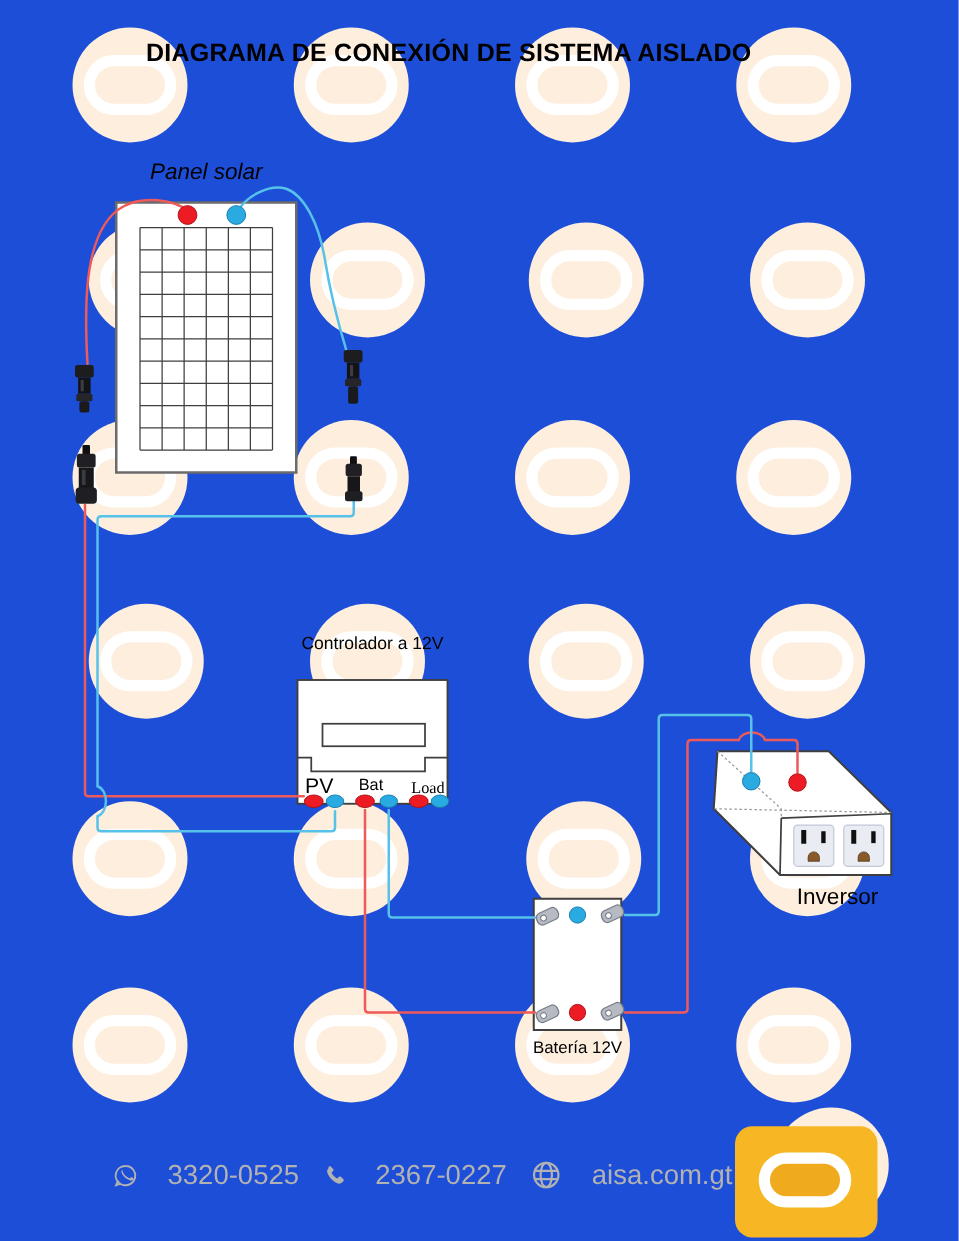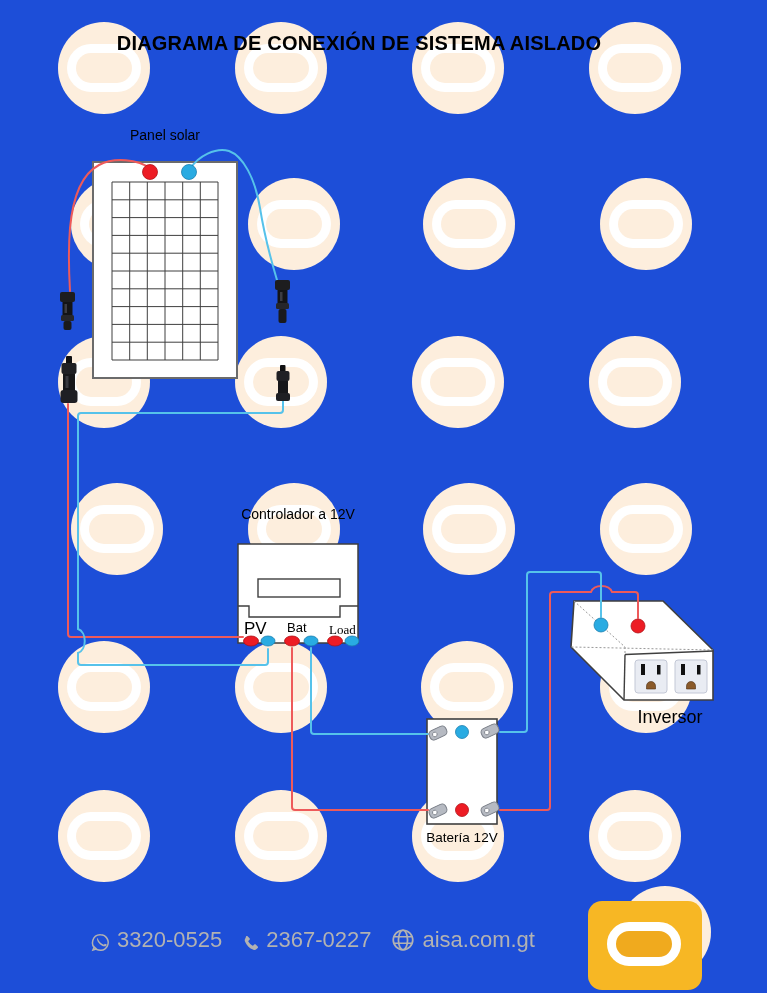--- a/index.html
+++ b/index.html
@@ -1,30 +1,30 @@
 <!DOCTYPE html>
 <html><head>
 <meta charset="utf-8">
 <style>
   html,body{margin:0;padding:0;background:#fff;}
   #page{position:relative;width:767px;height:993px;background:#1d4ed8;overflow:hidden;
         font-family:"Liberation Sans",sans-serif;}
   #diagram-svg{position:absolute;left:0;top:0;z-index:1;}
   .lbl{position:absolute;z-index:2;color:#000;}
   #title{left:0;top:32px;width:718px;text-align:center;font-size:20px;font-weight:bold;letter-spacing:.2px;}
-  #panel-label{left:93px;top:127px;width:144px;text-align:center;font-size:14px;}
+  #panel-label{left:93px;top:127px;width:144px;text-align:center;font-size:18px;font-style:italic;}
   #controller-label{left:228px;top:506px;width:140px;text-align:center;font-size:14px;}
   #pv-label{left:244px;top:619px;font-size:17px;}
   #bat-label{left:287px;top:620px;font-size:13px;}
   #load-label{left:329px;top:622px;font-size:13px;font-family:Liberation Serif, serif;}
   #battery-label{left:417px;top:830px;width:90px;text-align:center;font-size:13.5px;}
   #inverter-label{left:620px;top:707px;width:100px;text-align:center;font-size:18px;}
   #footer{position:absolute;left:90px;top:927px;z-index:2;display:flex;align-items:center;gap:19px;
           color:#b2b2b2;font-size:22px;}
-  .contact{display:flex;align-items:flex-end;gap:6px;}
+  .contact{display:flex;align-items:center;gap:23px;}
   .contact svg{display:block;}
   #brand-logo{position:absolute;left:588px;top:901px;width:114px;height:89px;z-index:3;
               background:#f7b724;border-radius:14px;}
   #brand-logo .ring{position:absolute;left:19px;top:21px;width:56px;height:26px;
               background:#f0aa1e;border:9px solid #fff;border-radius:999px;}
 </style>
 </head>
 <body>
 
 <div id="page">

